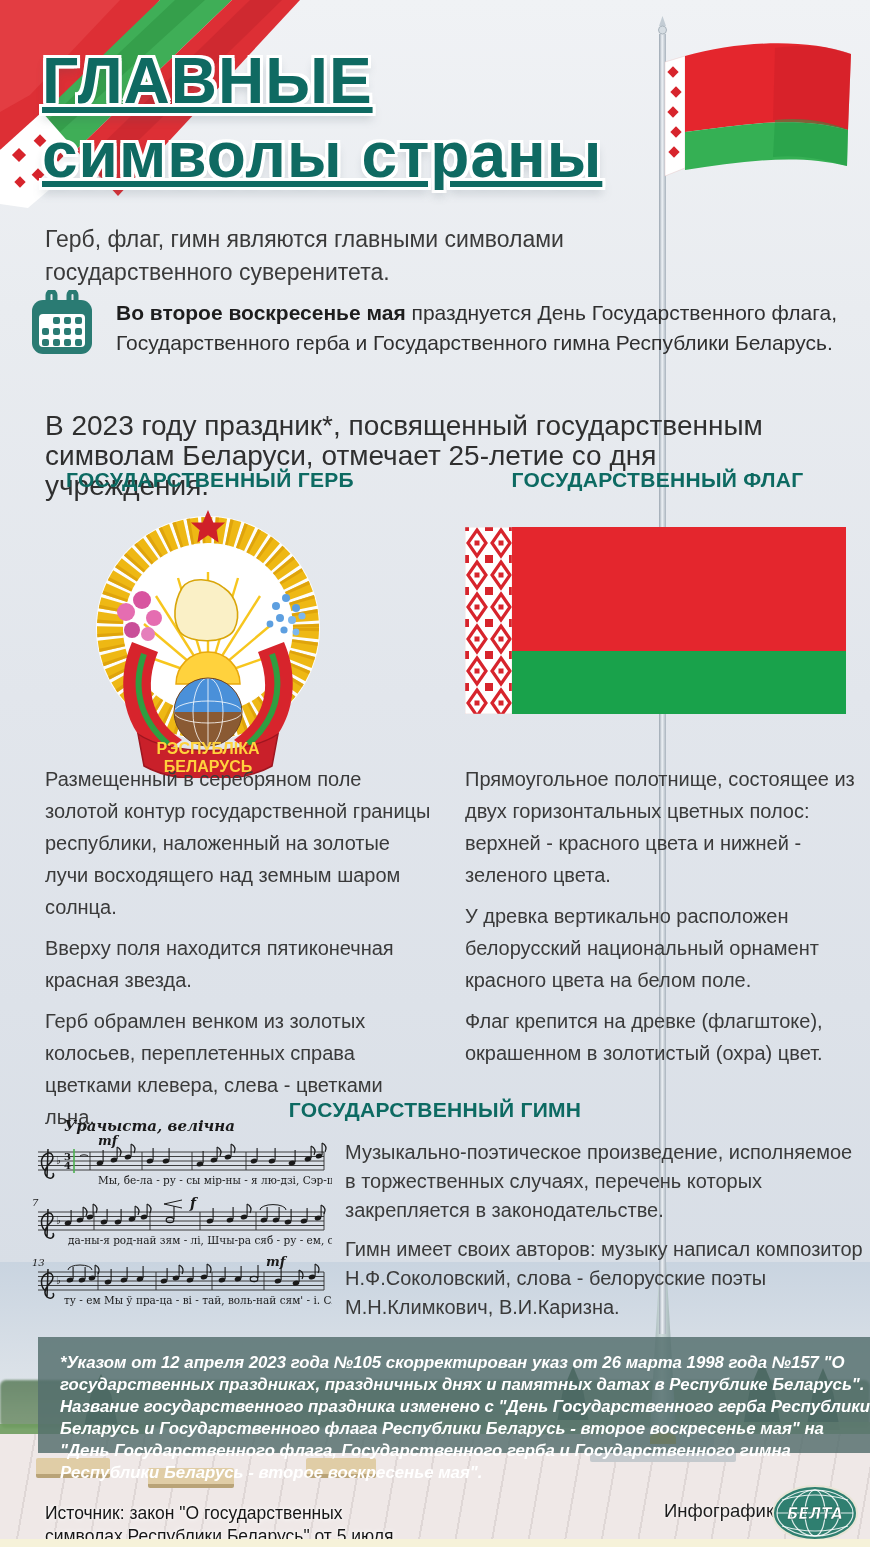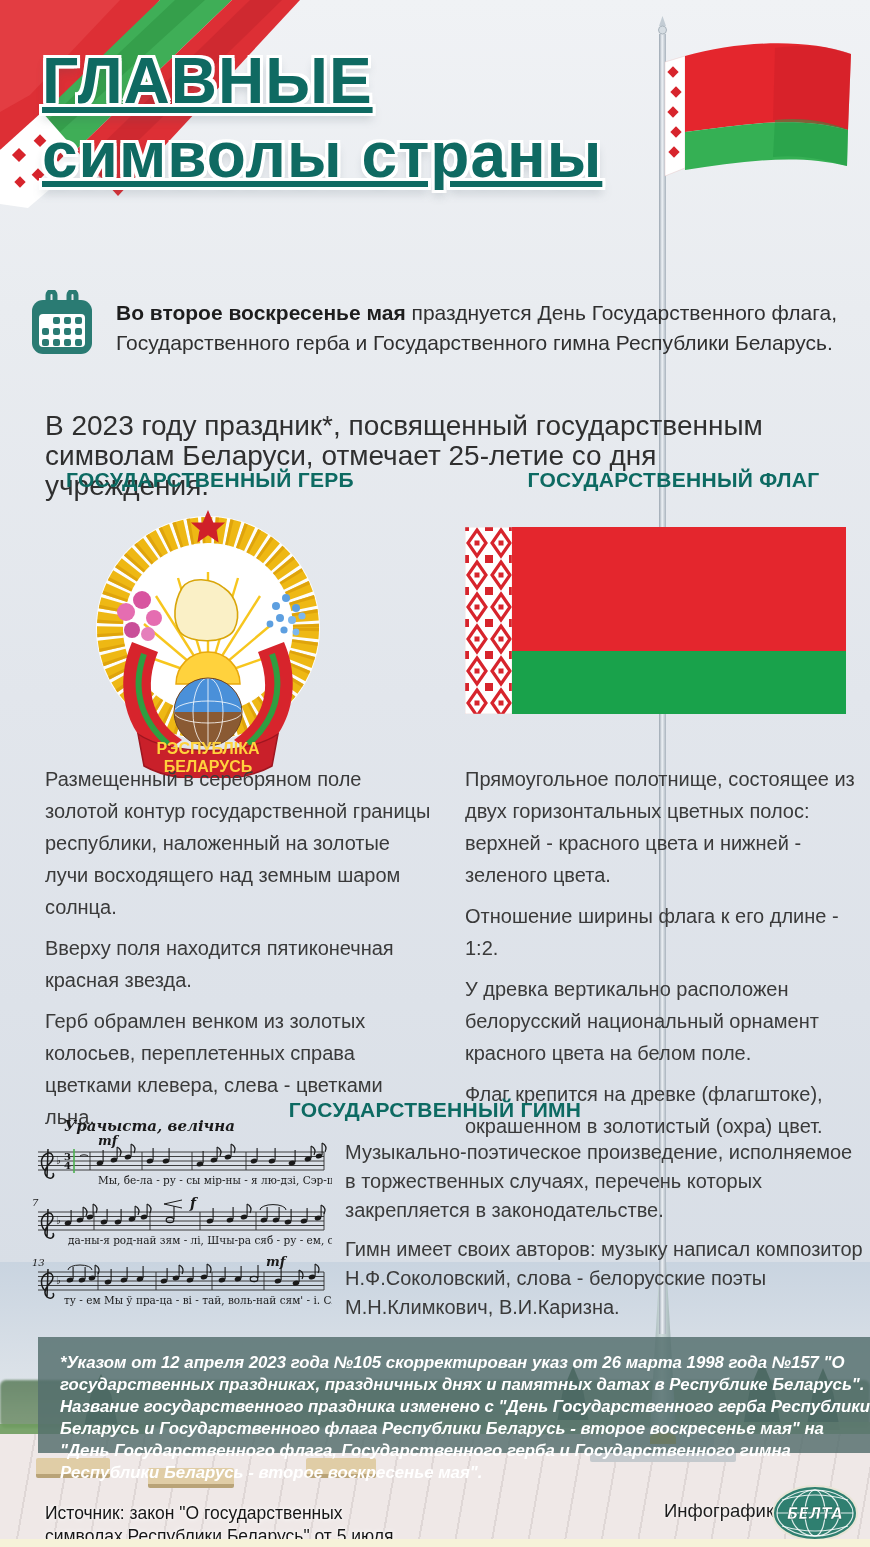--- a/index.html
+++ b/index.html
@@ -20,21 +20,21 @@
   .intro{left:45px;top:200px;width:560px;z-index:3;color:#3a3a3a;font-size:23px;line-height:33px;}
 
   .cal-row{left:30px;top:290px;width:810px;z-index:3;display:flex;align-items:flex-start;}
   .cal-icon{width:64px;height:66px;flex:0 0 64px;margin-right:22px;}
   .cal-text{color:#2f2f2f;font-size:21px;line-height:30px;margin-top:8px;}
   .cal-text b{color:#1d1d1d;}
   .year-note{left:45px;top:383px;width:720px;z-index:3;color:#2f2f2f;font-size:28px;line-height:30px;}
 
   .sec-h{z-index:3;color:#0d6a62;font-size:21px;font-weight:bold;letter-spacing:.3px;text-align:center;}
   .h-emblem{left:40px;top:468px;width:340px;}
-  .h-flag{left:481px;top:468px;width:385px;}
+  .h-flag{left:465px;top:468px;width:385px;}
   .h-anthem{left:0;top:1098px;width:870px;}
 
   .emblem-svg{left:70px;top:494px;z-index:3;}
   .flag-svg{left:465px;top:527px;z-index:3;}
 
   .col{z-index:3;color:#3a3a3a;font-size:20px;line-height:32px;}
   .col p{margin:0 0 9px 0;}
   .col-left{left:45px;top:763px;width:392px;}
   .col-right{left:465px;top:763px;width:398px;}
 
@@ -113,20 +113,21 @@
     <path d="M30,20 C85,5 150,2 196,18 L193,94 C140,79 85,89 30,96 Z" fill="#e4262d"></path>
     <path d="M120,12 C150,8 175,10 196,18 L193,94 C160,84 140,82 118,84 Z" fill="#c91f28" opacity=".45"></path>
     <path d="M30,96 C85,89 140,79 193,94 L192,130 C140,117 85,126 30,134 Z" fill="#35b054"></path>
     <path d="M120,84 C150,81 175,86 193,94 L192,130 C160,121 140,119 118,121 Z" fill="#229a44" opacity=".5"></path>
   </svg>
 
   <div class="abs title">
     <div>ГЛАВНЫЕ</div>
     <div>символы страны</div>
   </div>
+  <p class="abs intro">Герб, флаг, гимн являются главными символами государственного суверенитета.</p>
 
   <div class="abs cal-row">
     <svg class="cal-icon" viewBox="0 0 64 66">
       <path d="M18,12 v-7 a3.5,3.5 0 0 1 7,0 v7" fill="none" stroke="#2a7b73" stroke-width="5" stroke-linecap="round"></path>
       <path d="M39,12 v-7 a3.5,3.5 0 0 1 7,0 v7" fill="none" stroke="#2a7b73" stroke-width="5" stroke-linecap="round"></path>
       <rect x="2" y="10" width="60" height="54" rx="11" fill="#2a7b73"></rect>
       <rect x="9" y="24" width="46" height="33" rx="4" fill="#ffffff"></rect>
       <g fill="#2a7b73">
         <rect x="23" y="27" width="7" height="7" rx="2"></rect>
           <rect x="34" y="27" width="7" height="7" rx="2"></rect>
@@ -226,21 +227,20 @@
   </svg>
 
   <div class="abs col col-left">
     <p>Размещенный в серебряном поле золотой контур государственной границы республики, наложенный на золотые лучи восходящего над земным шаром солнца.</p>
     <p>Вверху поля находится пятиконечная красная звезда.</p>
     <p>Герб обрамлен венком из золотых колосьев, переплетенных справа цветками клевера, слева - цветками льна.</p>
   </div>
 
   <div class="abs col col-right">
     <p>Прямоугольное полотнище, состоящее из двух горизонтальных цветных полос: верхней - красного цвета и нижней - зеленого цвета.</p>
-    <p>Отношение ширины флага к его длине - 1:2.</p>
     <p>У древка вертикально расположен белорусский национальный орнамент красного цвета на белом поле.</p>
     <p>Флаг крепится на древке (флагштоке), окрашенном в золотистый (охра) цвет.</p>
   </div>
 
   <div class="abs sec-h h-anthem">ГОСУДАРСТВЕННЫЙ ГИМН</div>
 
   <svg class="abs music-svg" width="308" height="196" viewBox="0 0 308 196">
     <defs>
       <g id="nq">
           <ellipse cx="0" cy="0" rx="3.4" ry="2.4" transform="rotate(-18)" fill="#1a1a1a"></ellipse>

